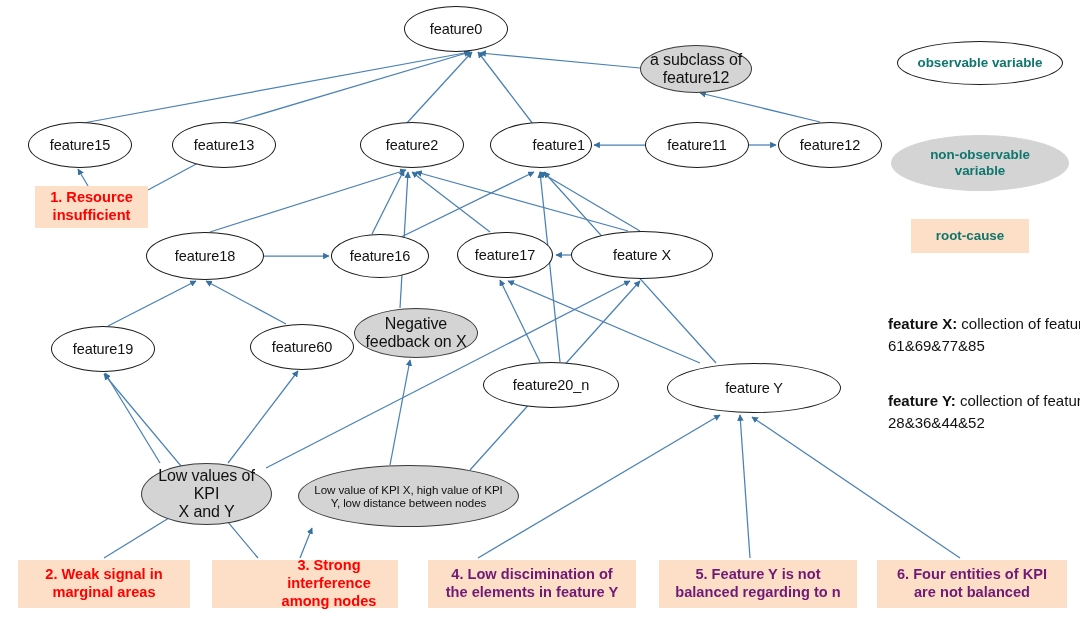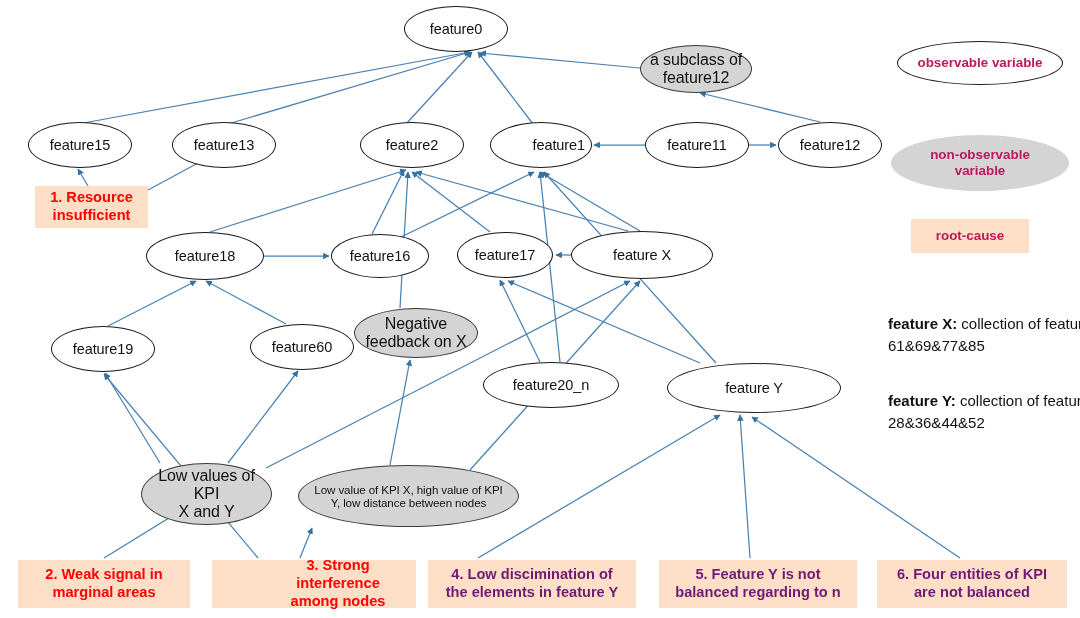--- a/index.html
+++ b/index.html
@@ -75,21 +75,21 @@
   .legend-item {
     position: absolute;
     box-sizing: border-box;
     display: flex;
     align-items: center;
     justify-content: center;
     text-align: center;
     font-weight: bold;
     font-size: 13.4px;
     line-height: 1.2;
-    color: #be185d;
+    color: #0f766e;
     z-index: 3;
   }
   .legend-ellipse {
     border-radius: 50%;
     border: 1.3px solid #1a1a1a;
     background: #fff;
   }
   .legend-ellipse.gray {
     background: #d4d4d4;
     border-color: #d4d4d4;
@@ -223,21 +223,21 @@
     </div>
   <div id="rc-group">
       <div class="rcbox red" style="left: 35px; top: 186px; width: 113px; height: 42px; align-items: center;">
         <span class="rclabel">1. Resource
 insufficient</span>
       </div>
       <div class="rcbox red" style="left: 18px; top: 560px; width: 172px; height: 48px;">
         <span class="rclabel">2. Weak signal in
 marginal areas</span>
       </div>
-      <div class="rcbox red" style="left: 212px; top: 560px; width: 204px; height: 48px; padding-left: 48px;">
+      <div class="rcbox red" style="left: 212px; top: 560px; width: 186px; height: 48px; padding-left: 48px;">
         <span class="rclabel">3. Strong interference
 among nodes</span>
       </div>
       <div class="rcbox black" style="left: 428px; top: 560px; width: 208px; height: 48px;">
         <span class="rclabel">4. Low discimination of
 the elements in feature Y</span>
       </div>
       <div class="rcbox black" style="left: 659px; top: 560px; width: 198px; height: 48px;">
         <span class="rclabel">5. Feature Y is not
 balanced regarding to n</span>

